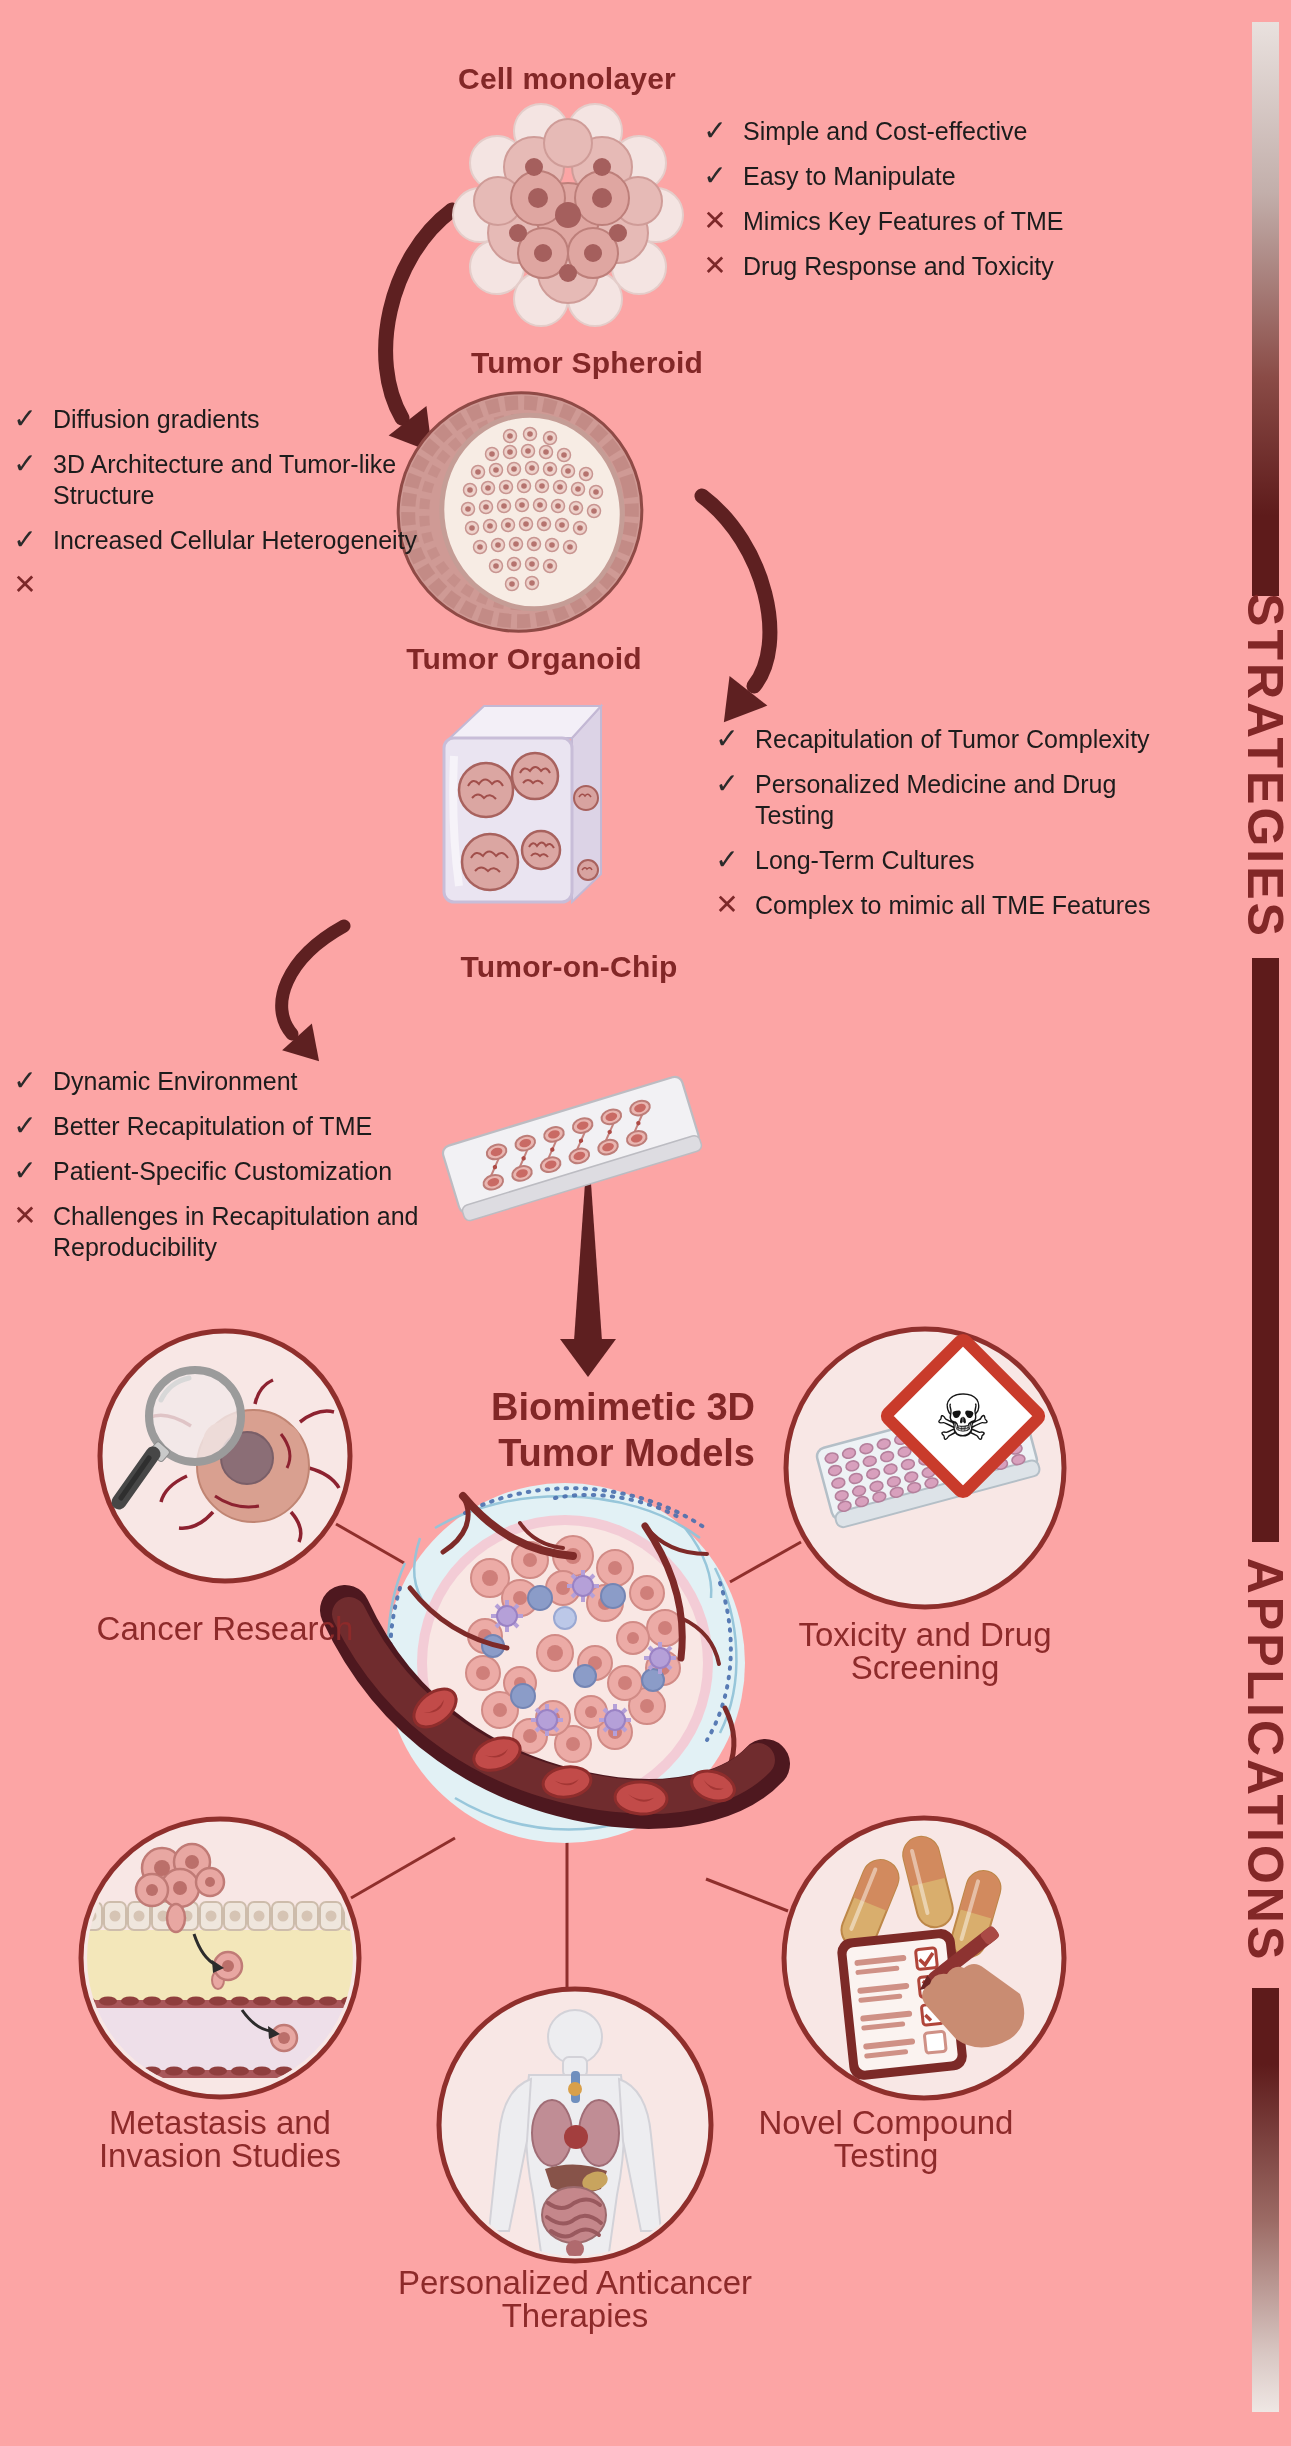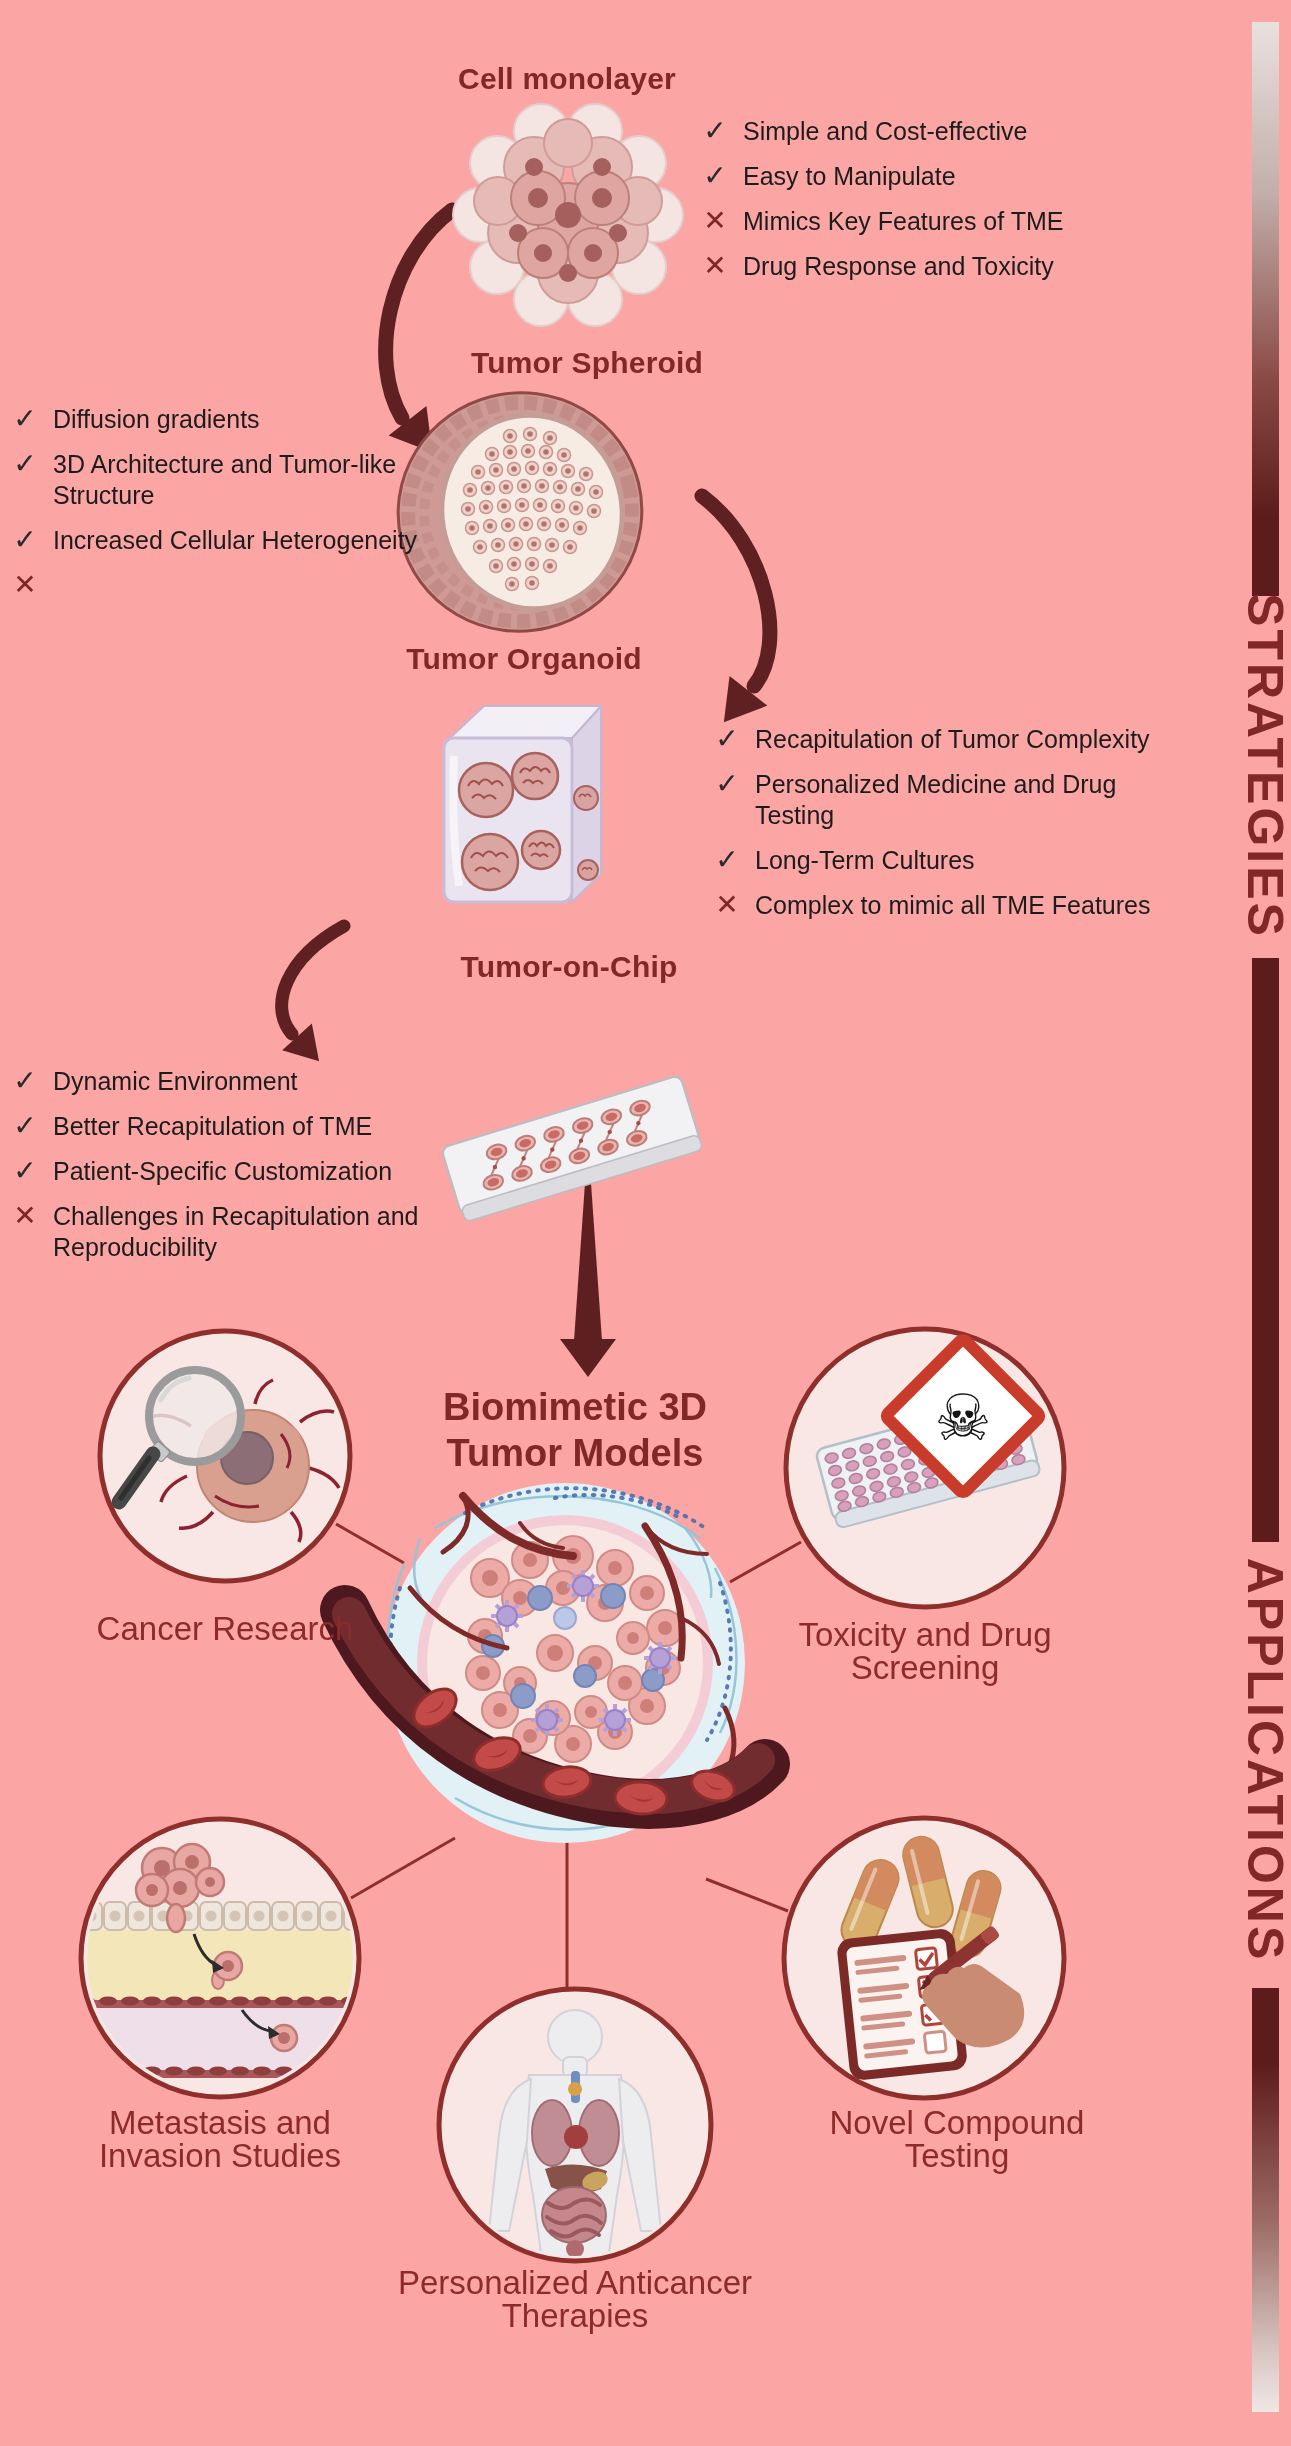--- a/index.html
+++ b/index.html
@@ -1,20 +1,20 @@
 <!DOCTYPE html>
 <html><head>
 <meta charset="utf-8">
 <style>
   html,body{margin:0;padding:0;background:#ffffff;}
   #canvas{position:relative;width:1291px;height:2446px;background:#fca5a5;
           font-family:"Liberation Sans",sans-serif;overflow:hidden;}
   .abs{position:absolute;}
   .step-title{color:#822727;font-weight:bold;font-size:30px;text-align:center;letter-spacing:.2px;}
-  .big-title{color:#822727;font-weight:bold;font-size:38px;line-height:46px;text-align:center;}
+  .big-title{color:#822727;font-weight:bold;font-size:38px;line-height:46px;text-align:right;}
   .app-label{color:#8d2a2a;font-weight:normal;font-size:33px;line-height:33px;text-align:center;}
   .flist{display:flex;flex-direction:column;gap:14px;}
   .fitem{display:flex;gap:13px;font-size:25px;color:#1c1c1c;line-height:31px;}
   .mark{width:30px;flex:none;font-size:28px;line-height:30px;text-align:center;}
   .mark.check{color:#2b2b2b;}
   .mark.cross{color:#7c2829;}
   .rail{position:absolute;width:27px;}
   .rail-top{left:1252px;top:22px;height:574px;
     background:linear-gradient(180deg,#e9e1de 0%,#c2aeaa 30%,#8a4b46 62%,#5e1b1b 86%);}
   .rail-mid{left:1252px;top:958px;height:584px;background:#5e1b1b;}
@@ -716,21 +716,21 @@
     </g>
     <g>
       <g transform="translate(152,170) rotate(-38)">
         <rect x="0" y="-7" width="84" height="14" rx="6" fill="#8d3331"></rect>
         <polygon points="-13,0 2,-7 2,7" fill="#6b2424"></polygon>
         <rect x="68" y="-7" width="16" height="14" rx="4" fill="#aa4a45"></rect>
       </g>
       <path d="M152,198 q-16,-16 0,-26 q4,-12 17,-10 q7,-10 17,-6 q10,-8 20,0 l36,26 q12,30 -10,45 q-30,17 -54,0 z" fill="#c98c72"></path>
     </g>
   </svg>
-  <div class="abs app-label" style="left:809px;top:2106px;width:296px;z-index:3">Novel Compound Testing</div>
+  <div class="abs app-label" style="left:738px;top:2106px;width:296px;z-index:3">Novel Compound Testing</div>
 
   <div class="rail rail-top"></div>
   <div class="vlabel-wrap" style="left:1200px;top:598px;width:130px;height:336px">
     <span class="vlabel">STRATEGIES</span>
   </div>
   <div class="rail rail-mid"></div>
   <div class="vlabel-wrap" style="left:1200px;top:1540px;width:130px;height:440px">
     <span class="vlabel">APPLICATIONS</span>
   </div>
   <div class="rail rail-bottom"></div>

